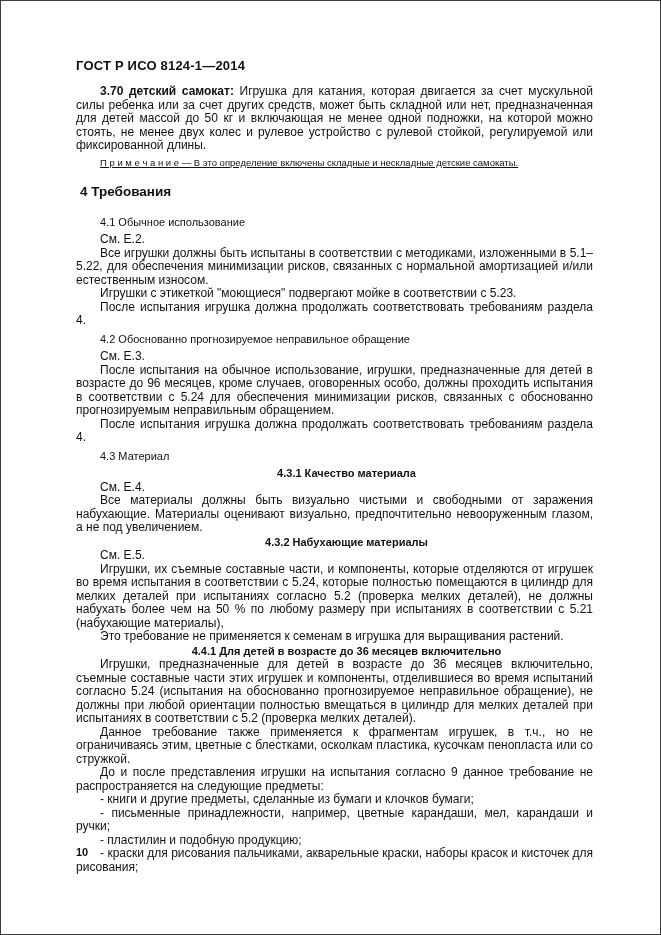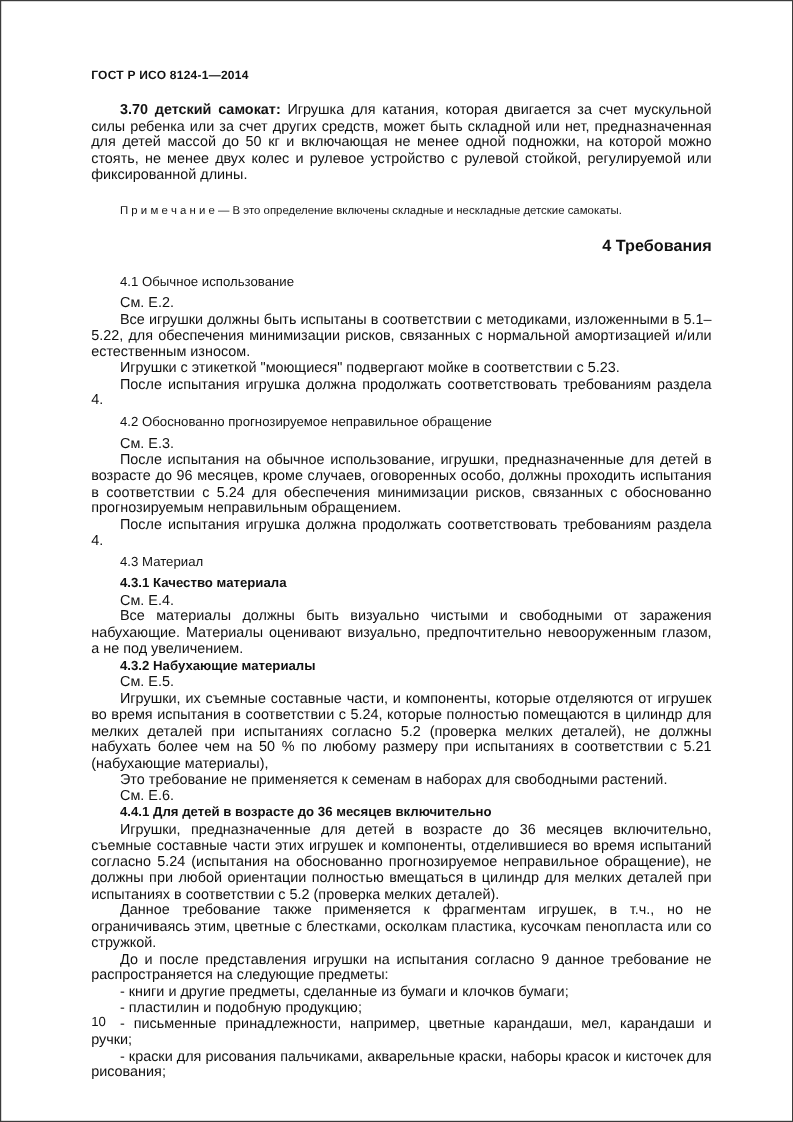--- a/index.html
+++ b/index.html
@@ -11,70 +11,71 @@
     border: 1px solid #3c3c3c;
     box-sizing: border-box;
     font-family: "Liberation Sans", sans-serif;
     color: #111111;
     overflow: hidden;
   }
   .doc-header {
     position: absolute;
     top: 57px;
     left: 75px;
-    font-size: 10px;
+    font-size: 13px;
     font-weight: bold;
     letter-spacing: 0.2px;
   }
   .content {
     position: absolute;
     top: 84px;
     left: 75px;
     width: 517px;
   }
   .content p {
     margin: 0;
     font-size: 12px;
     line-height: 13.5px;
     text-align: justify;
     text-indent: 24px;
   }
   .content p.note {
     font-size: 9.5px;
     line-height: 13px;
-    margin-top: 16px;
+    margin-top: 3px;
     text-align: left;
+    text-decoration: underline;
   }
   h1.section {
     font-size: 13.5px;
     font-weight: bold;
     margin: 15px 0 16px 4px;
     line-height: 16px;
-    text-align: right;
   }
   h2.sub {
     font-size: 11px;
     line-height: 13.5px;
     font-weight: normal;
     margin: 5px 0 4px 0;
     text-indent: 24px;
   }
   h3.subsub {
     font-size: 11px;
     line-height: 13.5px;
     font-weight: bold;
     margin: 1px 0 0 0;
     text-indent: 24px;
+    text-align: center;
   }
   .page-footer {
     position: absolute;
     top: 845px;
     left: 75px;
     font-size: 11px;
-    font-weight: normal;
+    font-weight: bold;
   }
 </style>
 </head>
 <body>
 
 <div class="page">
 
   <div class="doc-header">
     <span>ГОСТ Р ИСО 8124-1—2014</span>
   </div>
@@ -101,30 +102,29 @@
 
     <h2 class="sub">4.3 Материал</h2>
 
     <h3 class="subsub">4.3.1 Качество материала</h3>
     <p>См. Е.4.</p>
     <p>Все материалы должны быть визуально чистыми и свободными от заражения набухающие. Материалы оценивают визуально, предпочтительно невооруженным глазом, а не под увеличением.</p>
 
     <h3 class="subsub">4.3.2 Набухающие материалы</h3>
     <p>См. Е.5.</p>
     <p>Игрушки, их съемные составные части, и компоненты, которые отделяются от игрушек во время испытания в соответствии с 5.24, которые полностью помещаются в цилиндр для мелких деталей при испытаниях согласно 5.2 (проверка мелких деталей), не должны набухать более чем на 50 % по любому размеру при испытаниях в соответствии с 5.21 (набухающие материалы),</p>
-    <p>Это требование не применяется к семенам в наборах для свободными растений.</p>
+    <p>Это требование не применяется к семенам в игрушка для выращивания растений.</p>
 
-    <p>См. Е.6.</p>
 
     <h3 class="subsub">4.4.1 Для детей в возрасте до 36 месяцев включительно</h3>
     <p>Игрушки, предназначенные для детей в возрасте до 36 месяцев включительно, съемные составные части этих игрушек и компоненты, отделившиеся во время испытаний согласно 5.24 (испытания на обоснованно прогнозируемое неправильное обращение), не должны при любой ориентации полностью вмещаться в цилиндр для мелких деталей при испытаниях в соответствии с 5.2 (проверка мелких деталей).</p>
     <p>Данное требование также применяется к фрагментам игрушек, в т.ч., но не ограничиваясь этим, цветные с блестками, осколкам пластика, кусочкам пенопласта или со стружкой.</p>
     <p>До и после представления игрушки на испытания согласно 9 данное требование не распространяется на следующие предметы:</p>
     <p>- книги и другие предметы, сделанные из бумаги и клочков бумаги;</p>
+    <p>- письменные принадлежности, например, цветные карандаши, мел, карандаши и ручки;</p>
     <p>- пластилин и подобную продукцию;</p>
-    <p>- письменные принадлежности, например, цветные карандаши, мел, карандаши и ручки;</p>
     <p>- краски для рисования пальчиками, акварельные краски, наборы красок и кисточек для рисования;</p>
 
   </div>
 
   <div class="page-footer">10</div>
 
 </div>
 
 </body></html>

